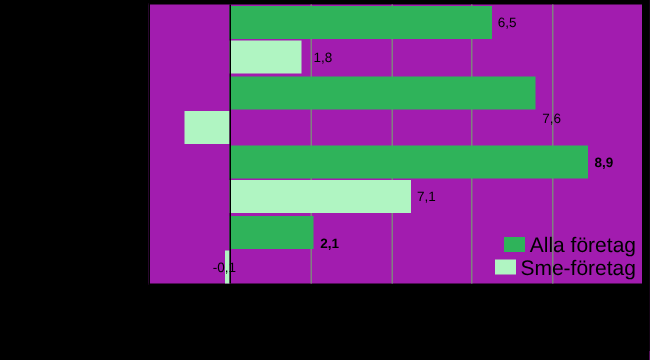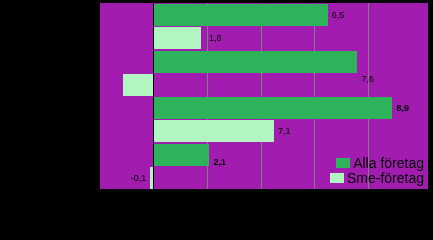--- a/index.html
+++ b/index.html
@@ -124,21 +124,21 @@
         <div class="bar series-all" style="left: 53px; top: 94px; width: 239.41px;"></div>
         <div class="bar-label" style="top: 94px; left: 296.41px; font-weight: bold;">8,9</div>
         <div class="bar series-all" style="left: 53px; top: 140.5px; width: 56.49px;"></div>
         <div class="bar-label" style="top: 148px; left: 113.49px; font-weight: bold;">2,1</div>
         <div class="bar series-sme" style="left: 53px; top: 24px; width: 48.42px;"></div>
         <div class="bar-label" style="top: 24px; left: 109px;">1,8</div>
         <div class="bar series-sme" style="left: 23.41px; top: 70.5px; width: 29.59px;"></div>
         <div class="bar series-sme" style="left: 53px; top: 117px; width: 121.05px;"></div>
         <div class="bar-label" style="top: 117px; left: 178.05px;">7,1</div>
         <div class="bar series-sme" style="left: 50.31px; top: 163.5px; width: 2.69px;"></div>
-        <div class="bar-label" style="top: 163.5px; left: 0px; width: 46.31px; text-align: right;">-0,1</div>
+        <div class="bar-label" style="top: 163.5px; left: 0px; width: 46.31px; text-align: right; padding-left: 11px;">-0,1</div>
       </div>
 
     <div class="legend">
       <div class="legend-row">
         <span class="legend-swatch series-all"></span>
         <span class="legend-text">Alla företag</span>
       </div>
       <div class="legend-row">
         <span class="legend-swatch series-sme"></span>
         <span class="legend-text">Sme-företag</span>

